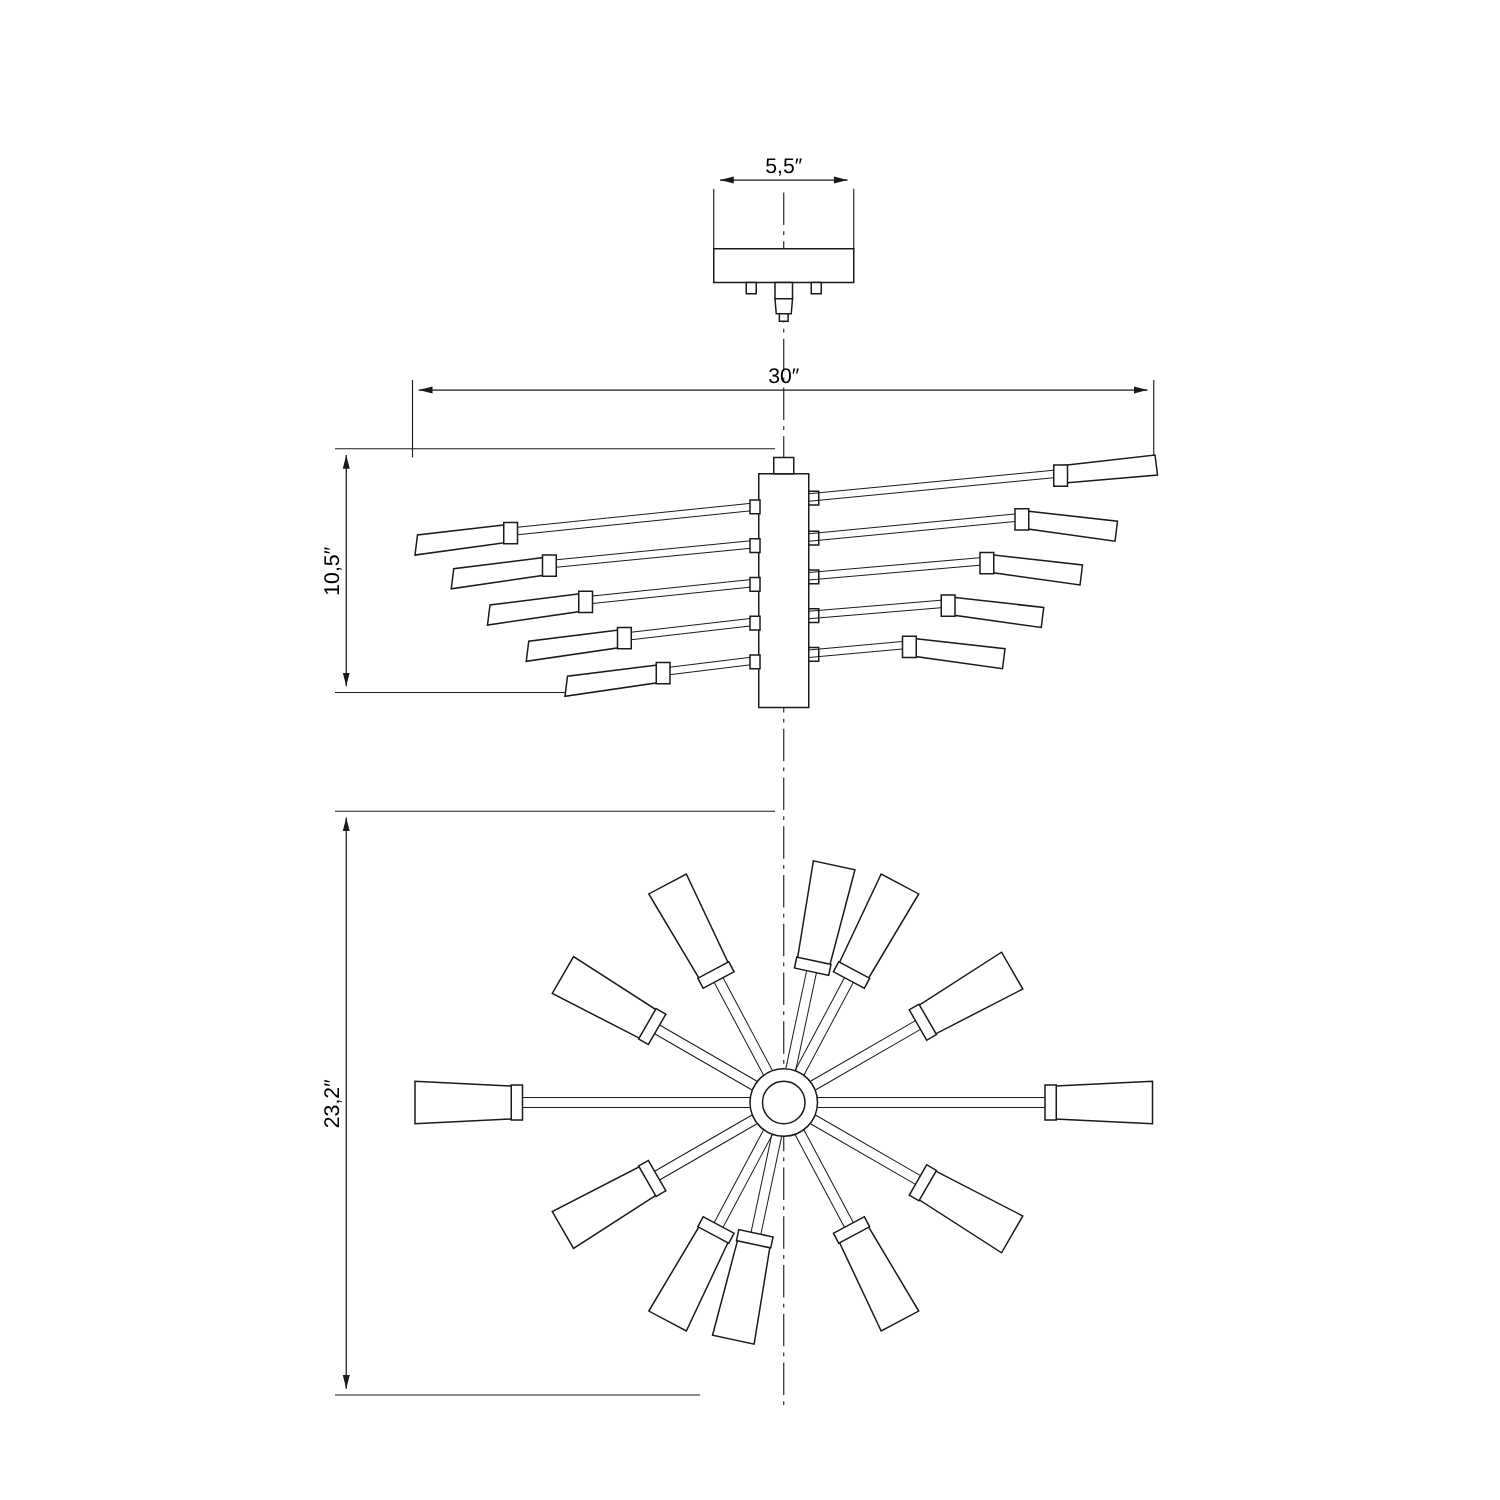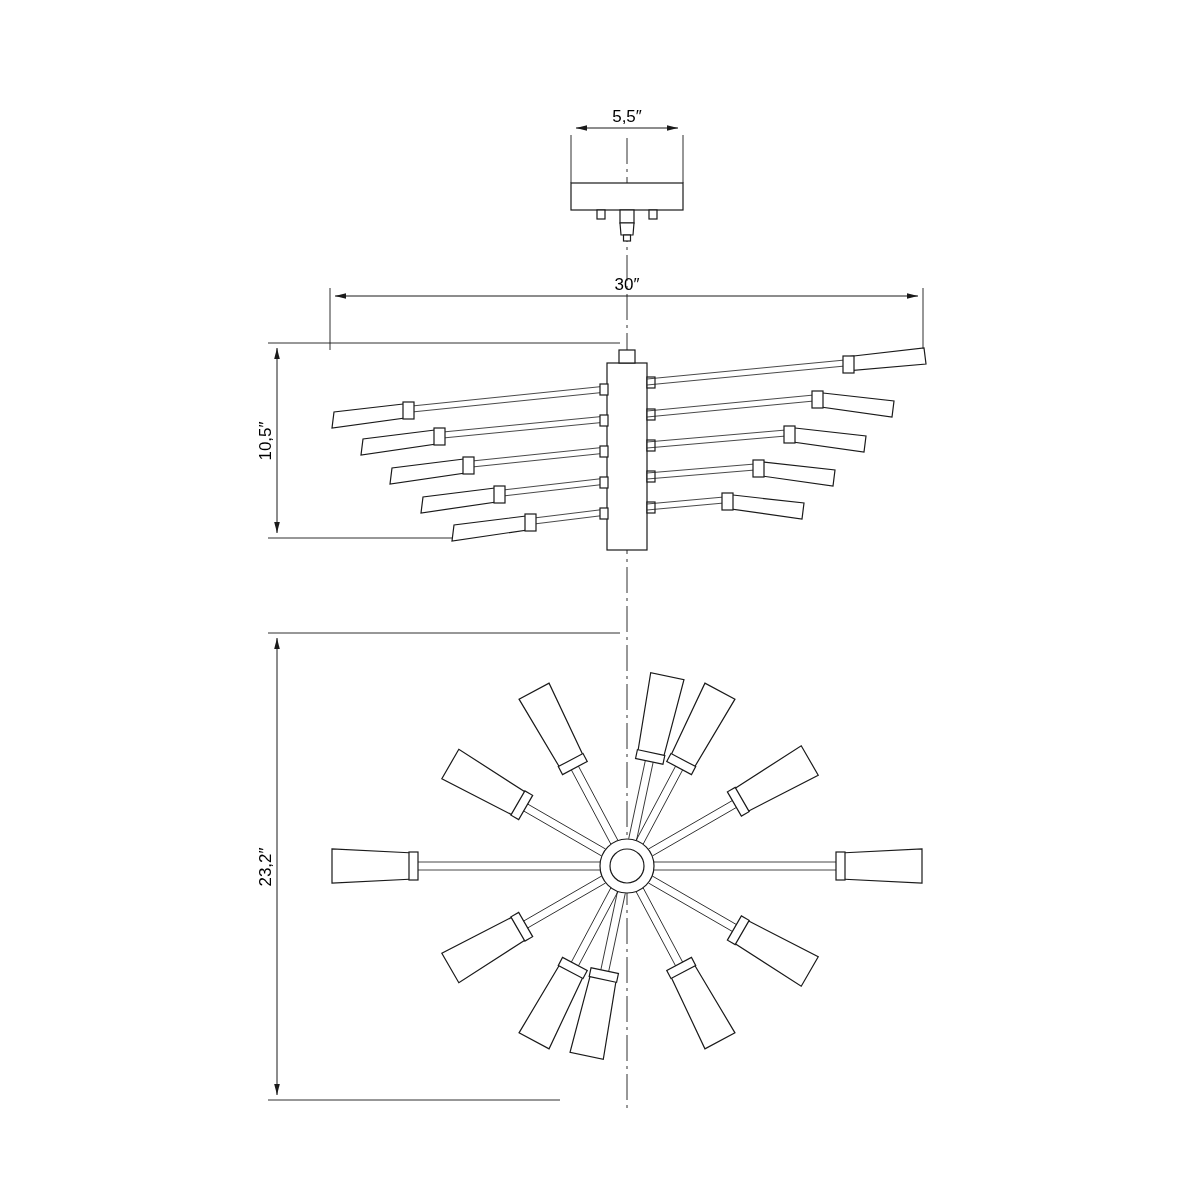--- a/index.html
+++ b/index.html
@@ -11,20 +11,21 @@
     width: 1200px;
     height: 1200px;
     font-family: "Liberation Sans", sans-serif;
     color: #000000;
     overflow: hidden;
   }
   #drawing-root {
     position: relative;
     width: 1200px;
     height: 1081px;
+    margin-top: 16px;
   }
   svg#tech-drawing {
     position: absolute;
     top: 0;
     left: 0;
     width: 1200px;
     height: 1200px;
     display: block;
   }
   .dim-text {

